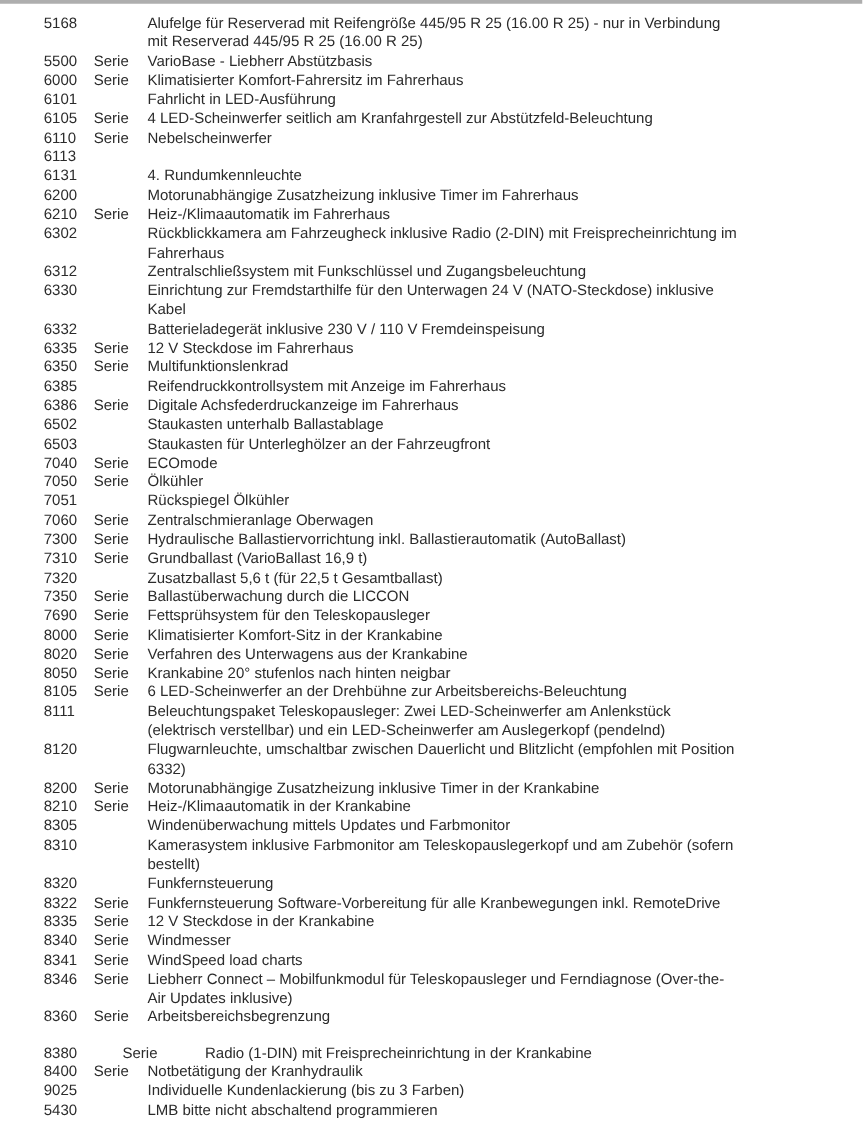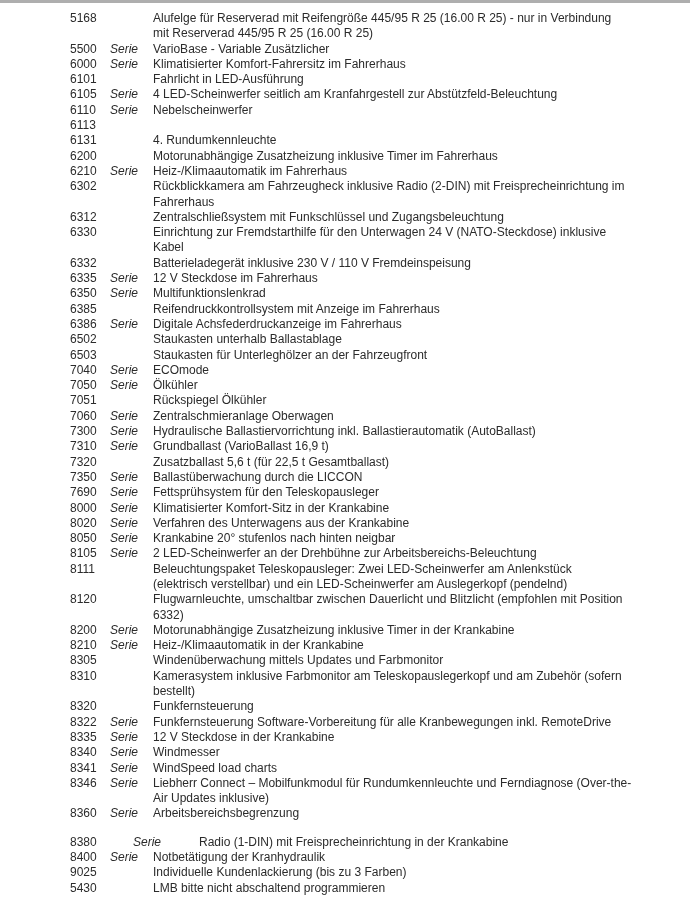--- a/index.html
+++ b/index.html
@@ -21,32 +21,30 @@
   }
   .doc {
     padding: 8px 20px 0 35px;
     font-size: 12px;
     line-height: 15.3px;
   }
   .row {
     display: grid;
     grid-template-columns: 40px 43px 1fr;
     align-items: start;
-    margin-left: 35px;
   }
   .row.gap-before {
     margin-top: 13px;
     gap: 23px;
   }
   .cell-code {
     white-space: nowrap;
   }
   .cell-serie {
     white-space: nowrap;
-    font-style: italic;
   }
   .cell-desc .desc-line {
     white-space: nowrap;
   }
 </style>
 </head>
 <body>
 
 <div class="top-strip"></div>
 
@@ -57,21 +55,21 @@
     <div class="cell-desc">
         <div class="desc-line">Alufelge für Reserverad mit Reifengröße 445/95 R 25 (16.00 R 25) - nur in Verbindung</div>
         <div class="desc-line">mit Reserverad 445/95 R 25 (16.00 R 25)</div>
       </div>
   </div>
 
   <div class="row">
     <div class="cell-code">5500</div>
     <div class="cell-serie">Serie</div>
     <div class="cell-desc">
-        <div class="desc-line">VarioBase - Variable Zusätzlicher</div>
+        <div class="desc-line">VarioBase - Liebherr Abstützbasis</div>
       </div>
   </div>
 
   <div class="row">
     <div class="cell-code">6000</div>
     <div class="cell-serie">Serie</div>
     <div class="cell-desc">
         <div class="desc-line">Klimatisierter Komfort-Fahrersitz im Fahrerhaus</div>
       </div>
   </div>
@@ -304,21 +302,21 @@
     <div class="cell-serie">Serie</div>
     <div class="cell-desc">
         <div class="desc-line">Krankabine 20° stufenlos nach hinten neigbar</div>
       </div>
   </div>
 
   <div class="row">
     <div class="cell-code">8105</div>
     <div class="cell-serie">Serie</div>
     <div class="cell-desc">
-        <div class="desc-line">2 LED-Scheinwerfer an der Drehbühne zur Arbeitsbereichs-Beleuchtung</div>
+        <div class="desc-line">6 LED-Scheinwerfer an der Drehbühne zur Arbeitsbereichs-Beleuchtung</div>
       </div>
   </div>
 
   <div class="row">
     <div class="cell-code">8111</div>
     <div class="cell-serie"></div>
     <div class="cell-desc">
         <div class="desc-line">Beleuchtungspaket Teleskopausleger: Zwei LED-Scheinwerfer am Anlenkstück</div>
         <div class="desc-line">(elektrisch verstellbar) und ein LED-Scheinwerfer am Auslegerkopf (pendelnd)</div>
       </div>
@@ -403,21 +401,21 @@
     <div class="cell-serie">Serie</div>
     <div class="cell-desc">
         <div class="desc-line">WindSpeed load charts</div>
       </div>
   </div>
 
   <div class="row">
     <div class="cell-code">8346</div>
     <div class="cell-serie">Serie</div>
     <div class="cell-desc">
-        <div class="desc-line">Liebherr Connect – Mobilfunkmodul für Rundumkennleuchte und Ferndiagnose (Over-the-</div>
+        <div class="desc-line">Liebherr Connect – Mobilfunkmodul für Teleskopausleger und Ferndiagnose (Over-the-</div>
         <div class="desc-line">Air Updates inklusive)</div>
       </div>
   </div>
 
   <div class="row">
     <div class="cell-code">8360</div>
     <div class="cell-serie">Serie</div>
     <div class="cell-desc">
         <div class="desc-line">Arbeitsbereichsbegrenzung</div>
       </div>

